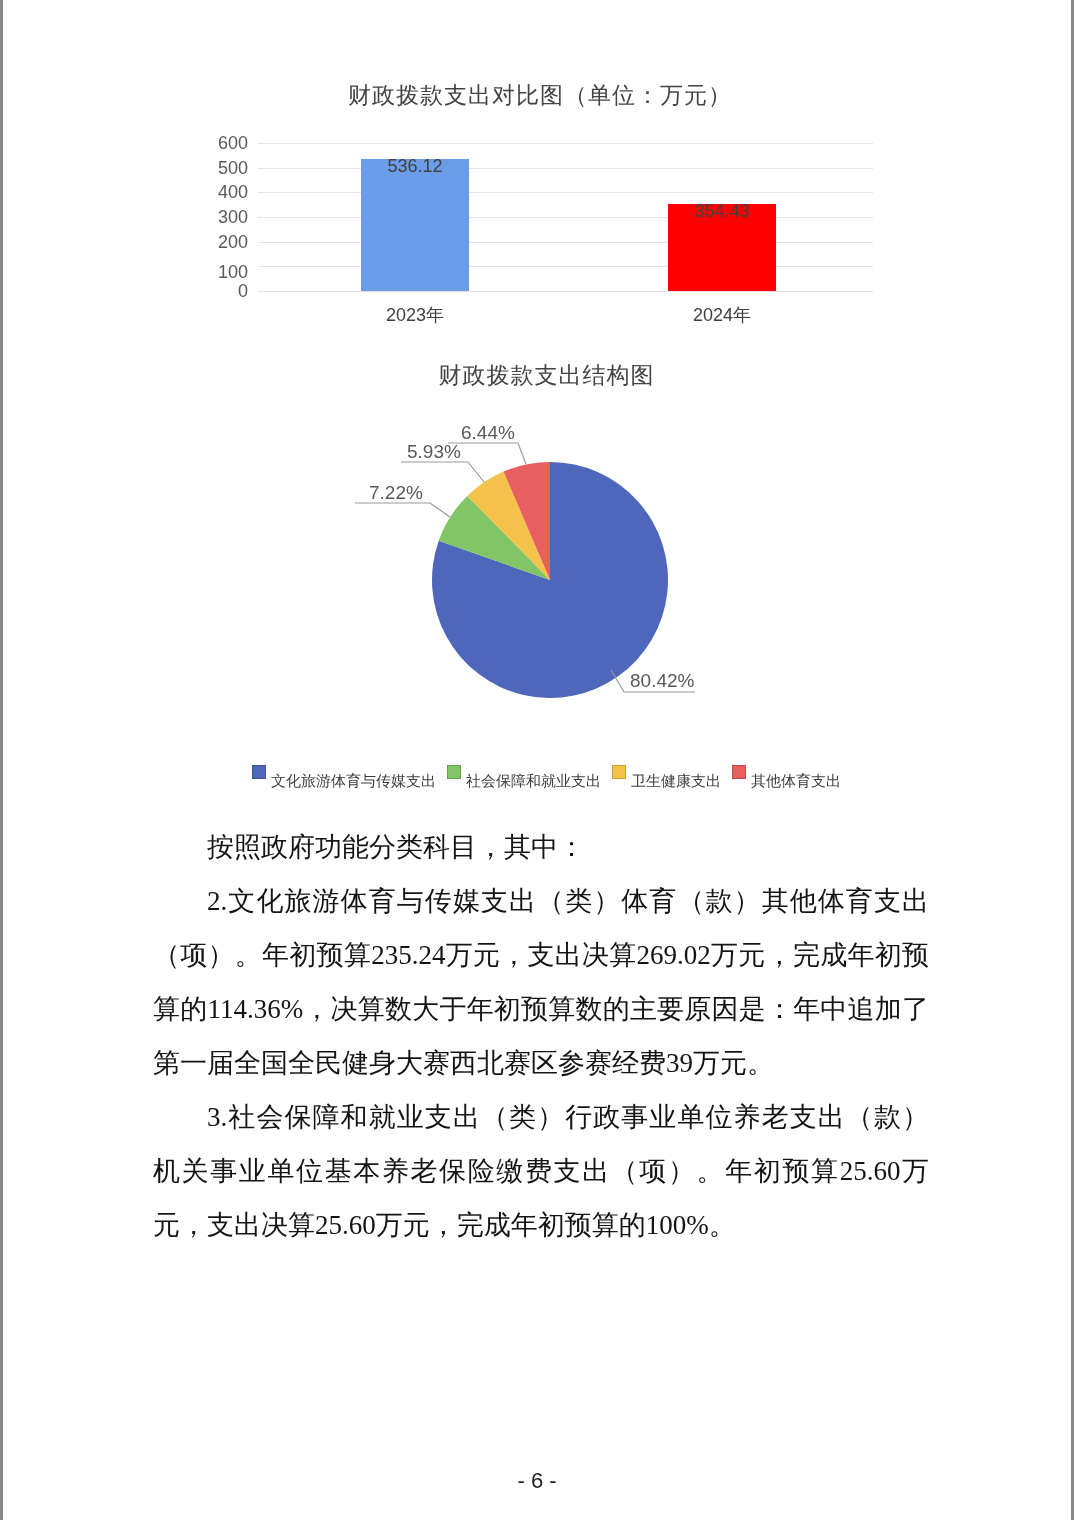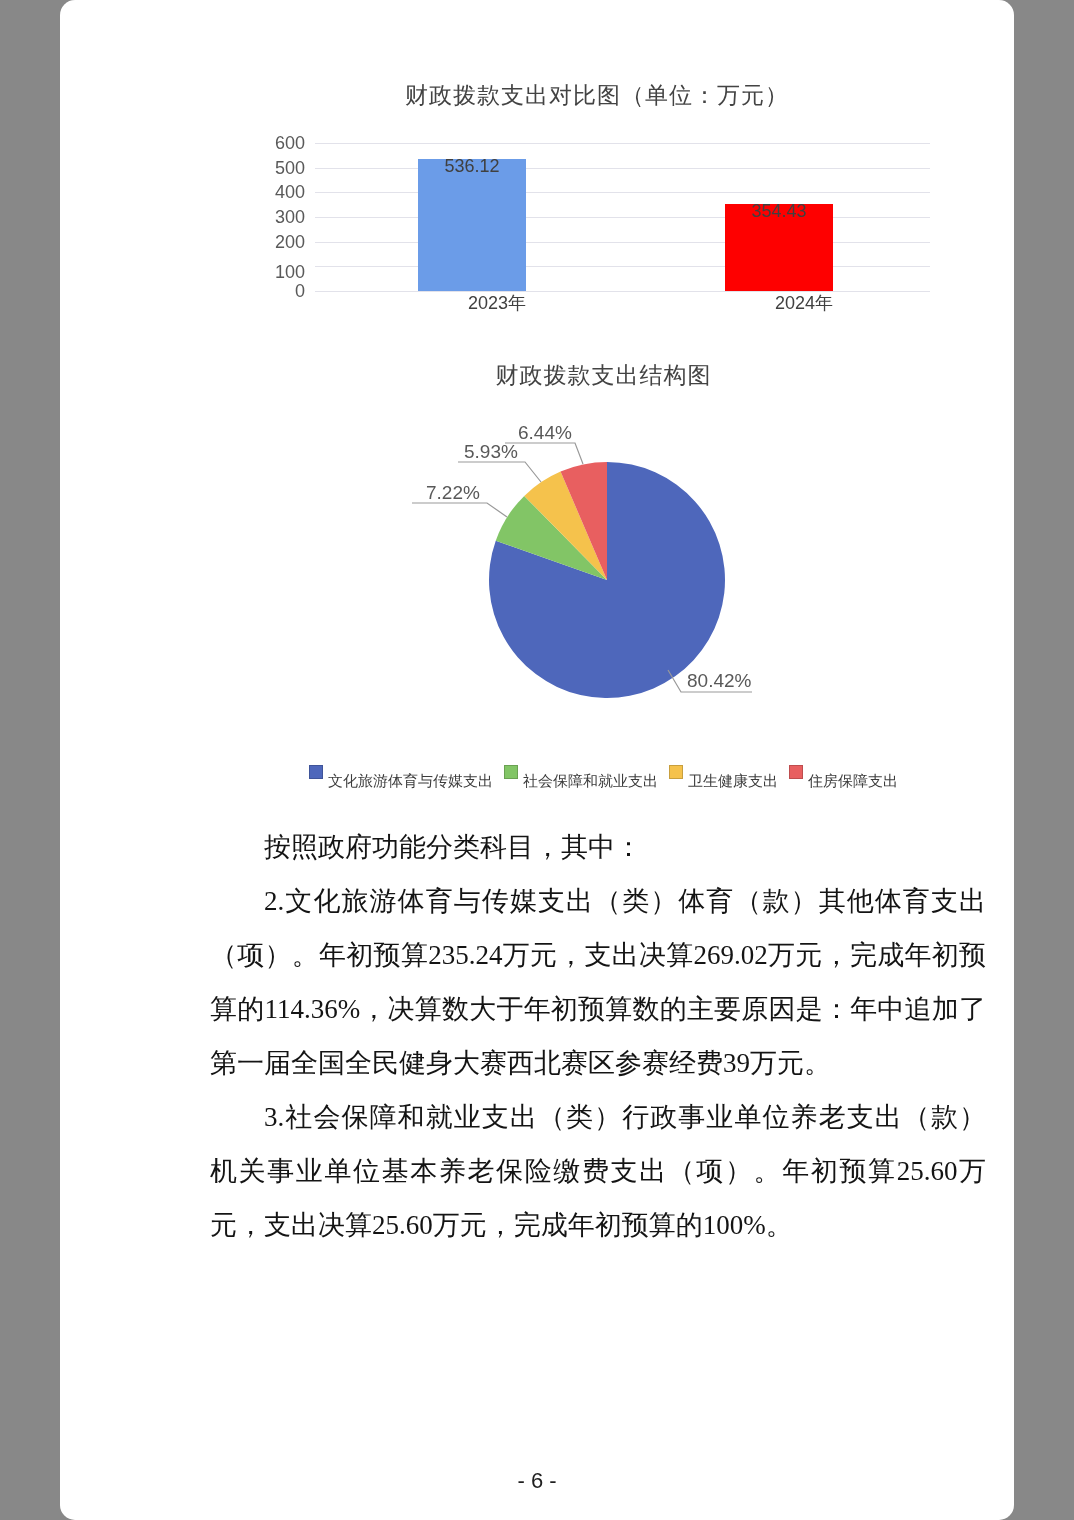--- a/index.html
+++ b/index.html
@@ -1,24 +1,23 @@
 <!DOCTYPE html>
 <html><head>
 <meta charset="utf-8">
 <style>
   html, body { margin: 0; padding: 0; background: #888; }
   .page {
     position: relative;
-    width: 954px;
+    width: 1068px;
     height: 1520px;
     margin: 0 auto;
     background: #ffffff;
     overflow: hidden;
     font-family: "Liberation Sans", sans-serif;
-    border-radius: 15px;
   }
 
   
   .bar-section { position: absolute; left: 0; top: 80px; width: 1074px; height: 270px; }
   .chart-title {
     position: absolute; left: 0; top: 0; width: 100%;
     text-align: center; font-size: 23px; color: #434343;
     letter-spacing: 1px;
   }
   .bar-plot { position: absolute; left: 255px; top: 63px; width: 615px; height: 148px; }
@@ -26,22 +25,22 @@
   .tick-label {
     position: absolute; left: -62px; width: 52px; text-align: right;
     font-size: 18px; color: #595959; line-height: 18px;
   }
   .bar { position: absolute; width: 108px; }
   .bar-value {
     position: absolute; width: 108px; text-align: center;
     font-size: 18px; color: #404040; margin-top: 22px;
   }
   .bar-cat {
-    position: absolute; width: 108px; text-align: right;
-    font-size: 18px; color: #404040; top: 148px;
+    position: absolute; width: 108px; text-align: center;
+    font-size: 18px; color: #404040; top: 160px;
   }
 
   
   .pie-section { position: absolute; left: 0; top: 360px; width: 1074px; height: 440px; padding-left: 13px; }
   .pie-svg { position: absolute; left: 0; top: 0; }
   .pie-label { font-size: 19px; fill: #595959; font-family: "Liberation Sans", sans-serif; }
   .leader { fill: none; stroke: #999999; stroke-width: 1.2; }
   .legend {
     position: absolute; left: 0; top: 392px; width: 100%;
     display: flex; justify-content: center; align-items: center; gap: 11px;
@@ -122,21 +121,21 @@
         <div class="legend-item">
           <span class="legend-swatch" style="background: rgb(130, 197, 102);"></span>
           <span class="legend-label">社会保障和就业支出</span>
         </div>
         <div class="legend-item">
           <span class="legend-swatch" style="background: rgb(245, 194, 76);"></span>
           <span class="legend-label">卫生健康支出</span>
         </div>
         <div class="legend-item">
           <span class="legend-swatch" style="background: rgb(232, 95, 96);"></span>
-          <span class="legend-label">住房保障支出</span>
+          <span class="legend-label">其他体育支出</span>
         </div>
       </div>
   </div>
 
   <div class="body-text" id="body-text">
       <p>按照政府功能分类科目，其中：</p>
       <p>2.文化旅游体育与传媒支出（类）体育（款）其他体育支出（项）。年初预算235.24万元，支出决算269.02万元，完成年初预算的114.36%，决算数大于年初预算数的主要原因是：年中追加了第一届全国全民健身大赛西北赛区参赛经费39万元。</p>
       <p>3.社会保障和就业支出（类）行政事业单位养老支出（款）机关事业单位基本养老保险缴费支出（项）。年初预算25.60万元，支出决算25.60万元，完成年初预算的100%。</p>
     </div>
 

